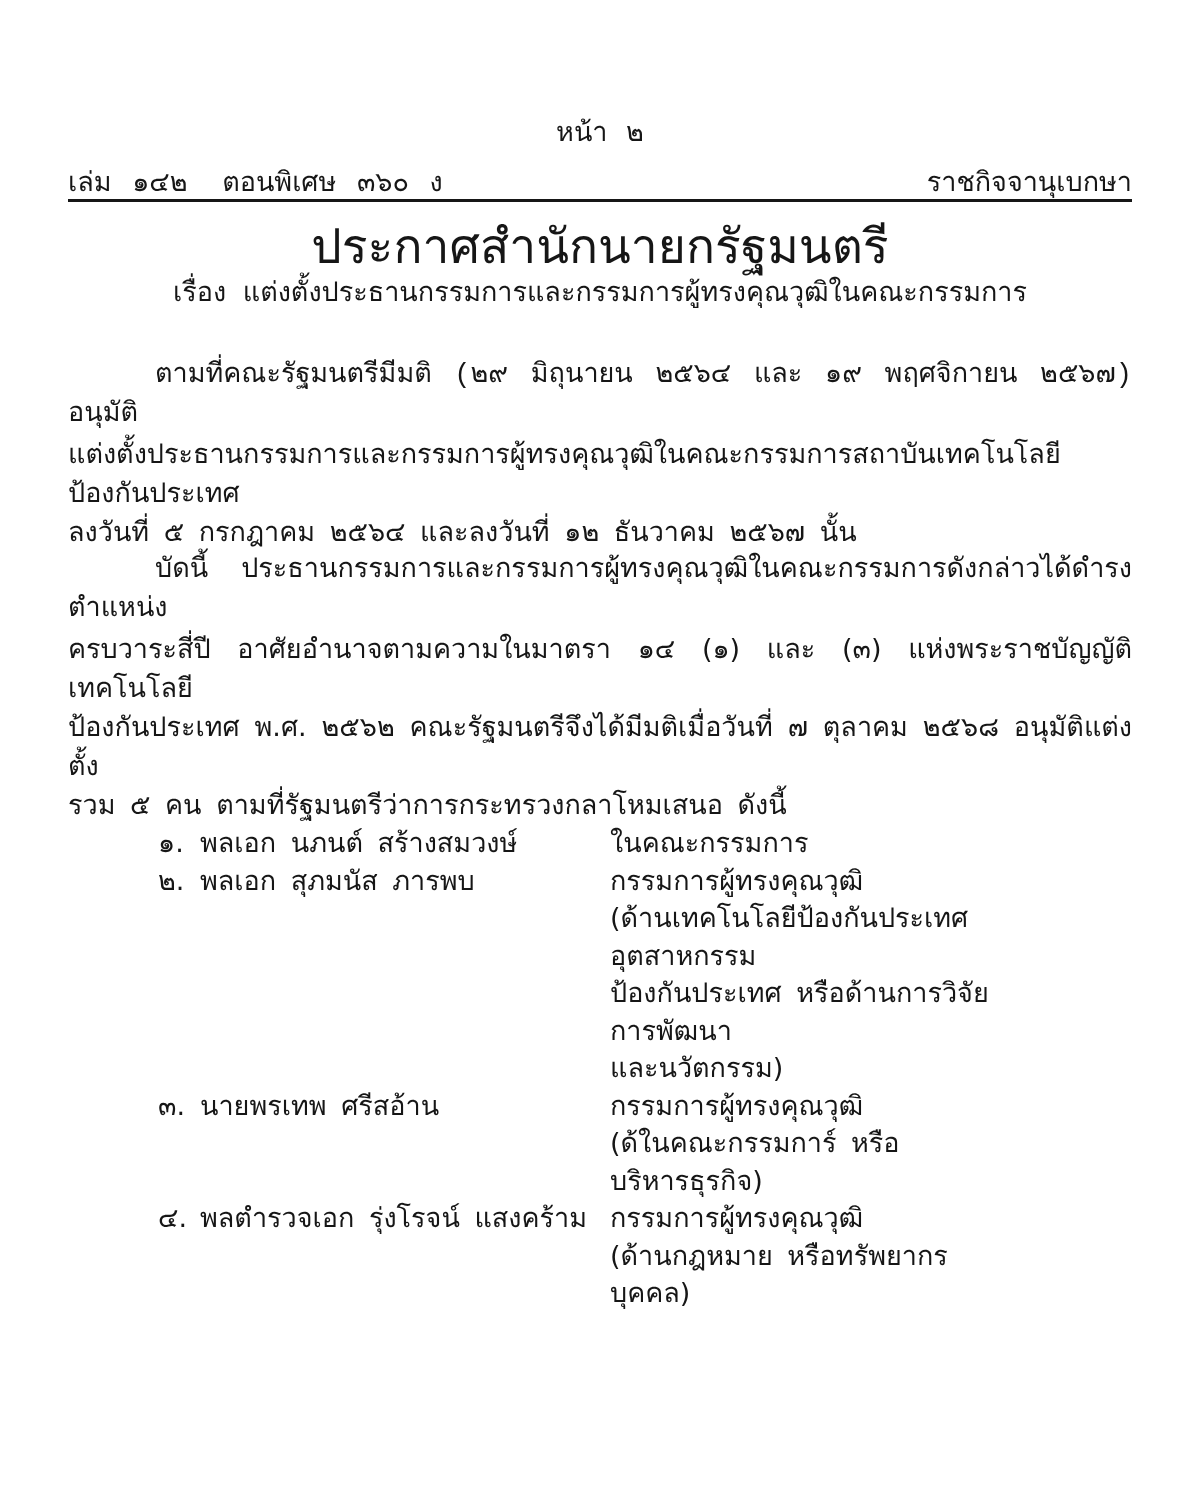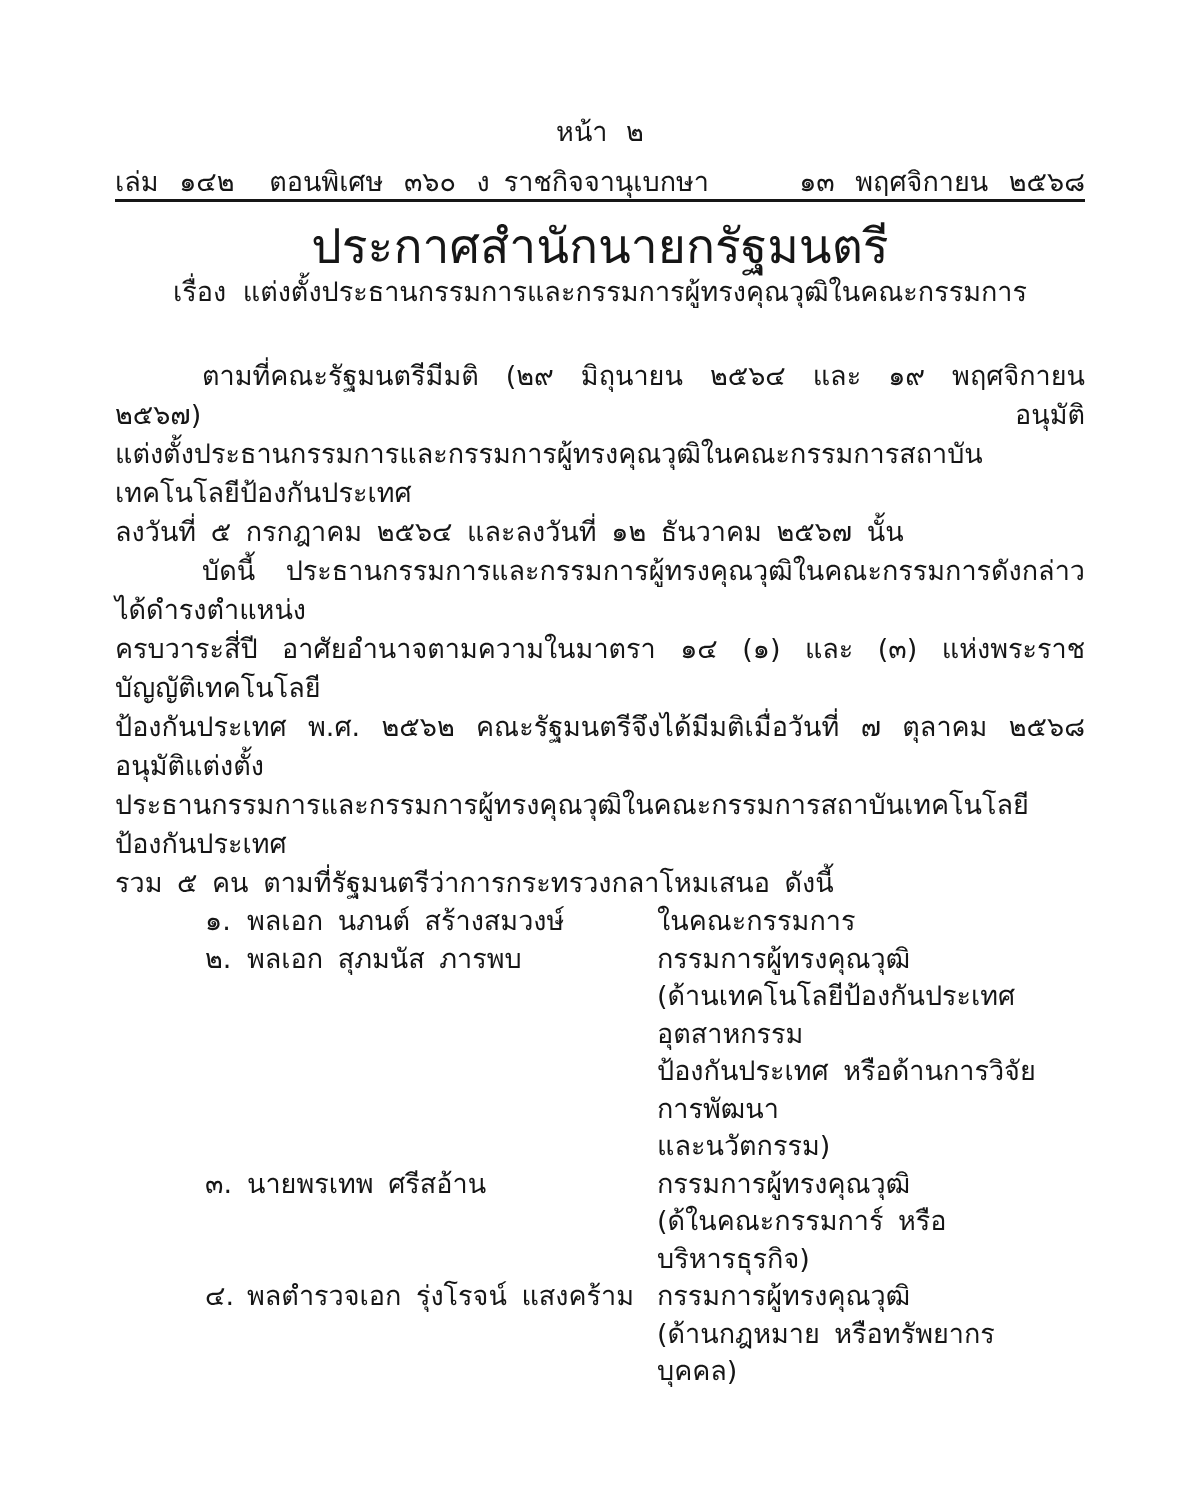--- a/index.html
+++ b/index.html
@@ -11,21 +11,21 @@
     position: relative;
     width: 1200px;
     height: 1500px;
     margin: 0 auto;
     background: #ffffff;
     color: #161616;
     font-family: "DejaVu Sans", "Liberation Sans", sans-serif;
     font-size: 27px;
     overflow: hidden;
     box-sizing: border-box;
-    padding: 0 115px;
+    padding: 0 68px;
   }
   
   .page-label {
     margin-top: 112px;
     line-height: 39px;
     text-align: center;
     word-spacing: 10px;
   }
   .masthead {
     margin-top: 11px;
@@ -64,21 +64,21 @@
   .para.p1 { margin-top: 44px; }
   .bl {
     line-height: 39px;
     word-spacing: 6px;
     white-space: normal;
   }
   .bl.jl {
     text-align: justify;
     text-align-last: justify;
   }
-  .bl.ind { text-indent: 87px; }
+  .bl.ind { text-indent: 87px; font-family: Liberation Mono, monospace; }
   
   .appointees { margin: 0; }
   .app-row {
     display: flex;
     align-items: flex-start;
     margin-left: 90px;
   }
   .app-row .num {
     flex: 0 0 42px;
     line-height: 37.5px;
@@ -102,39 +102,37 @@
 <div class="page">
 
   <div class="page-label">หน้า ๒</div>
 
   <div class="masthead">
     <div class="mh-left">
       <span class="tok">เล่ม ๑๔๒</span>
       <span class="tok">ตอนพิเศษ ๓๖๐ ง</span>
     </div>
     <div class="mh-center">ราชกิจจานุเบกษา</div>
-    <div class="mh-right">๑๓ พฤศจิกายน ๒๕๖๘</div>
   </div>
 
   <div class="rule"></div>
 
   <h1 class="doc-title">ประกาศสำนักนายกรัฐมนตรี</h1>
   <div class="doc-subtitle first">เรื่อง แต่งตั้งประธานกรรมการและกรรมการผู้ทรงคุณวุฒิในคณะกรรมการ</div>
 
   <div class="para p1">
     <div class="bl jl ind">ตามที่คณะรัฐมนตรีมีมติ (๒๙ มิถุนายน ๒๕๖๔ และ ๑๙ พฤศจิกายน ๒๕๖๗) อนุมัติ</div>
     <div class="bl jl">แต่งตั้งประธานกรรมการและกรรมการผู้ทรงคุณวุฒิในคณะกรรมการสถาบันเทคโนโลยีป้องกันประเทศ</div>
     <div class="bl">ลงวันที่ ๕ กรกฎาคม ๒๕๖๔ และลงวันที่ ๑๒ ธันวาคม ๒๕๖๗ นั้น</div>
   </div>
 
   <div class="para">
     <div class="bl jl ind">บัดนี้ ประธานกรรมการและกรรมการผู้ทรงคุณวุฒิในคณะกรรมการดังกล่าวได้ดำรงตำแหน่ง</div>
     <div class="bl jl">ครบวาระสี่ปี อาศัยอำนาจตามความในมาตรา ๑๔ (๑) และ (๓) แห่งพระราชบัญญัติเทคโนโลยี</div>
     <div class="bl jl">ป้องกันประเทศ พ.ศ. ๒๕๖๒ คณะรัฐมนตรีจึงได้มีมติเมื่อวันที่ ๗ ตุลาคม ๒๕๖๘ อนุมัติแต่งตั้ง</div>
-    <div class="bl jl">ประธานกรรมการและกรรมการผู้ทรงคุณวุฒิในคณะกรรมการสถาบันเทคโนโลยีป้องกันประเทศ</div>
     <div class="bl">รวม ๕ คน ตามที่รัฐมนตรีว่าการกระทรวงกลาโหมเสนอ ดังนี้</div>
   </div>
 
   <div class="appointees">
 
     <div class="app-row">
       <div class="num">๑.</div>
       <div class="name">พลเอก นภนต์ สร้างสมวงษ์</div>
       <div class="pos">
         <div class="pl">ในคณะกรรมการ</div>

